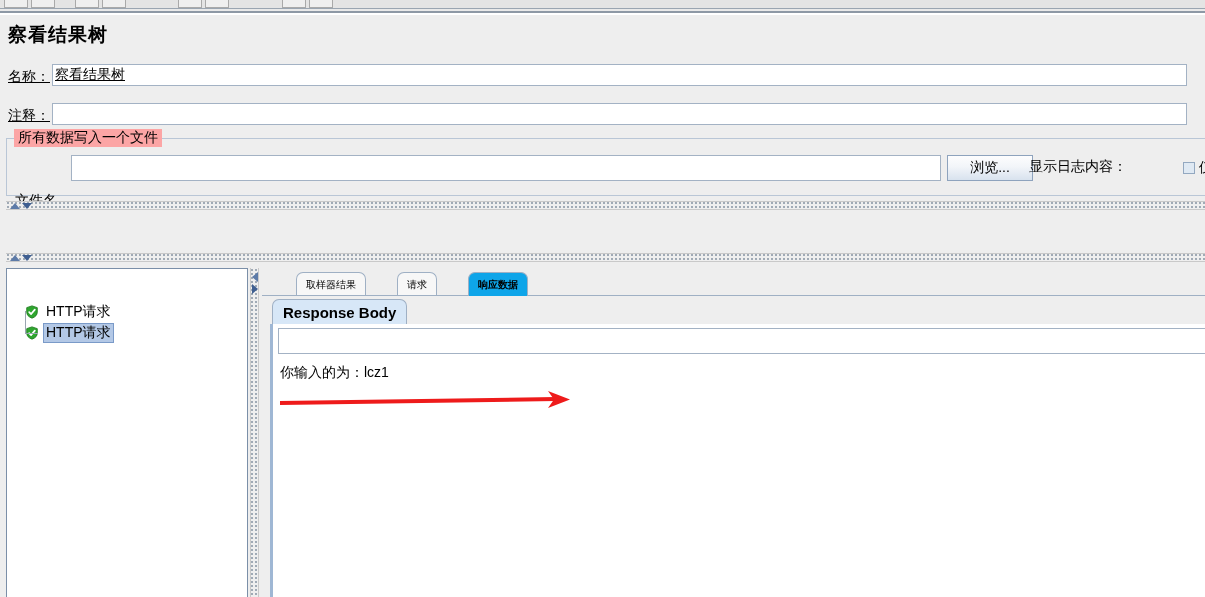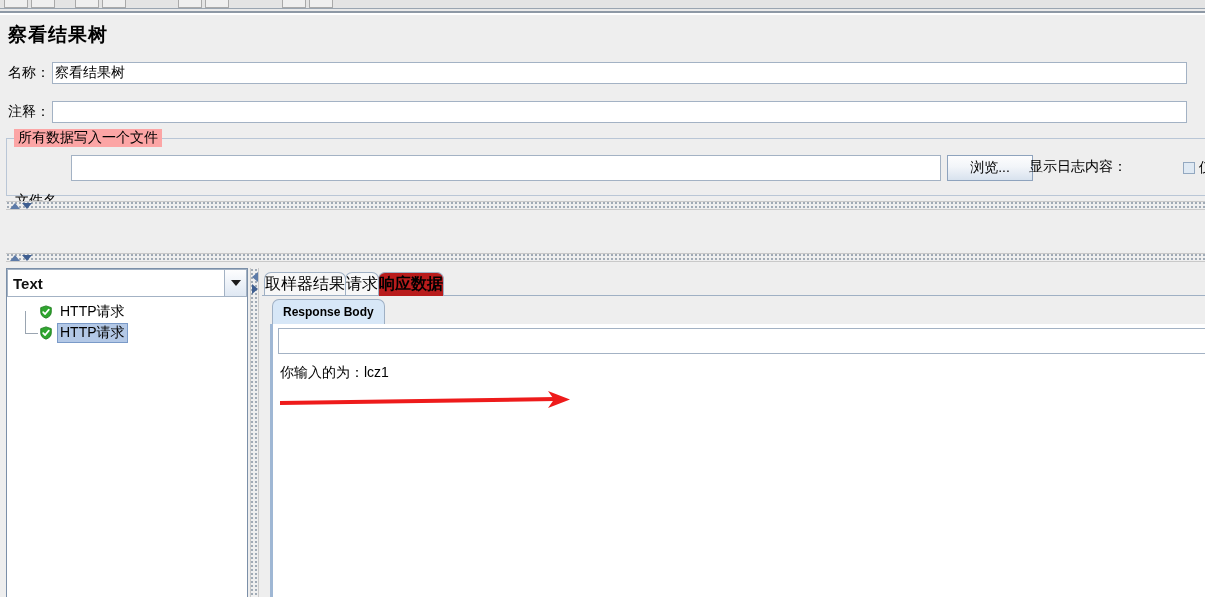--- a/index.html
+++ b/index.html
@@ -64,21 +64,22 @@
     letter-spacing: 1px;
     color: #000;
   }
 
   
   .field-row {
     position: absolute;
     left: 0;
     height: 26px;
     display: flex;
-    align-items: center;
+    align-items: flex-end;
+    text-decoration: underline;
   }
   .field-label {
     font-size: 14px;
     white-space: nowrap;
   }
   .txt {
     background: #ffffff;
     border: 1px solid #a3b2c4;
     box-sizing: border-box;
     height: 22px;
@@ -222,21 +223,20 @@
 
   .tree {
     position: absolute;
     left: 0; top: 32px;
     width: 240px;
   }
   .tree-node {
     display: flex;
     align-items: center;
     height: 21px;
-    padding-left: 14px;
     position: relative;
   }
   .tree-elbow {
     position: absolute;
     left: 18px; top: 0;
     width: 12px; height: 100%;
     border-left: 1px solid #9aa5b1;
   }
   .tree-elbow.first { top: 10px; height: 11px; }
   .tree-elbow.last  { height: 11px; border-bottom: 1px solid #9aa5b1; }
@@ -265,34 +265,35 @@
   }
   .tabrow {
     position: absolute;
     left: 2px; top: 3px;
     display: flex;
     align-items: flex-end;
     height: 25px;
   }
   .tab {
     height: 24px;
-    padding: 0 0;
+    padding: 0 9px;
     display: flex;
     align-items: center;
-    font-size: 16px;
+    font-size: 10px;
     background: #f7f7f7;
     border: 1px solid #9fb0c4;
     border-bottom: none;
     border-radius: 7px 7px 0 0;
     margin-right: -1px;
     box-sizing: border-box;
     white-space: nowrap;
+    margin-left: 32px;
   }
   .tab.active {
-    background: #b91c1c;
+    background: #0ea5e9;
     font-weight: bold;
     z-index: 2;
   }
   .tab-underline {
     position: absolute;
     left: 0; top: 27px;
     width: 943px; height: 1px;
     background: #9fb0c4;
   }
 
@@ -301,21 +302,21 @@
     left: 10px; top: 30px;
     display: flex;
     align-items: flex-end;
     height: 26px;
   }
   .subtab {
     height: 25px;
     padding: 0 10px;
     display: flex;
     align-items: center;
-    font-size: 12px;
+    font-size: 15px;
     font-weight: bold;
     background: #fbfbfc;
     border: 1px solid #9fb0c4;
     border-bottom: none;
     border-radius: 7px 7px 0 0;
     margin-right: -1px;
     box-sizing: border-box;
     white-space: nowrap;
   }
   .subtab.active {
@@ -417,26 +418,20 @@
     <span class="tri tri-dn"></span>
   </div>
 
 
   <div class="hsplit" style="top:238px;">
     <span class="tri tri-up"></span>
     <span class="tri tri-dn"></span>
   </div>
 
   <div class="tree-panel">
-    <div class="combo">
-      <span class="combo-text">Text</span>
-      <span class="combo-arrow-btn">
-        <span class="arrow-dn"></span>
-      </span>
-    </div>
 
     <div class="tree">
       <div class="tree-node">
         <span class="tree-elbow first"></span>
         <svg class="shield" viewBox="0 0 16 16">
           <path d="M8 1 L14 3 L14 8 Q14 13 8 15 Q2 13 2 8 L2 3 Z" fill="#2fa62f" stroke="#1b7a1b" stroke-width="1"></path>
           <path d="M4.8 8.1 L7 10.3 L11.2 5.3" fill="none" stroke="#ffffff" stroke-width="2" stroke-linecap="round" stroke-linejoin="round"></path>
         </svg>
         <span class="node-label">HTTP请求</span>
       </div>

